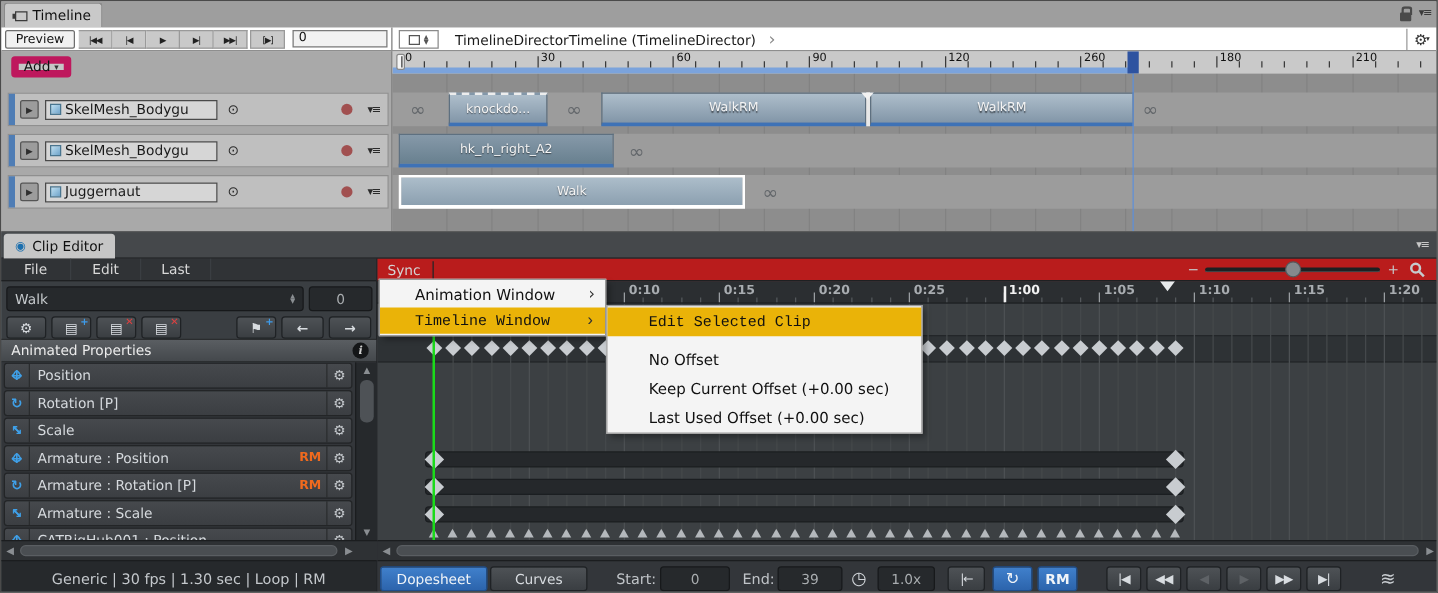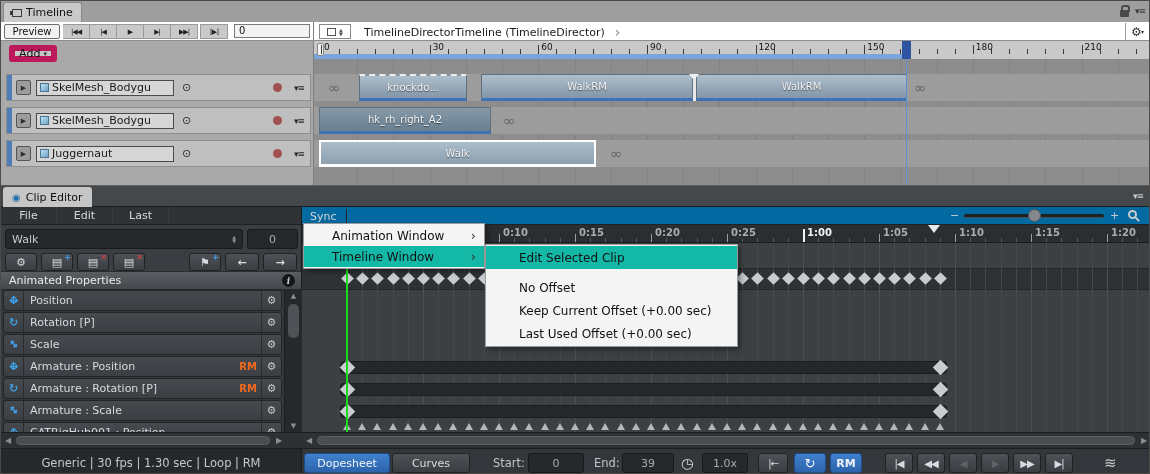--- a/index.html
+++ b/index.html
@@ -87,21 +87,21 @@
   .pgear{position:absolute;right:0;width:20px;height:100%;border-left:1px solid #2A2C2E;display:flex;align-items:center;justify-content:center;font-size:11px;color:#C4C8CC;}
   .prm{position:absolute;right:24px;font-size:10px;font-weight:bold;color:#F06A1E;}
   #props-vscroll{position:absolute;left:283px;top:83px;width:18px;height:142px;background:#26292C;border-left:1px solid #1B1D1F;}
   .vs-arrow{position:absolute;left:0;width:100%;height:12px;display:flex;align-items:center;justify-content:center;font-size:7px;color:#8A8E92;}
   .vs-thumb{position:absolute;left:3px;top:14px;width:11px;height:34px;background:#4E5256;border-radius:5px;}
   .hscroll{position:absolute;height:16px;background:#2E3134;border-top:1px solid #1B1D1F;}
   .hs-arrow{position:absolute;top:0;width:14px;height:100%;display:flex;align-items:center;justify-content:center;font-size:8px;color:#8A8E92;}
   .hs-thumb{position:absolute;top:3px;height:9px;background:#4A4E52;border-radius:5px;border:1px solid #5A5E62;}
   #ce-status{position:absolute;left:0;top:241px;width:100%;height:28px;background:#26292C;border-top:1px solid #1B1D1F;display:flex;align-items:center;justify-content:center;font-size:11.5px;color:#C4C8CC;}
   #ce-right{position:absolute;left:301px;top:0;width:849px;height:100%;}
-  #ce-syncbar{position:absolute;left:0;top:0;width:100%;height:18px;background:#0369a1;border-bottom:1px solid #1E2022;}
+  #ce-syncbar{position:absolute;left:0;top:0;width:100%;height:18px;background:#b91c1c;border-bottom:1px solid #1E2022;}
   #sync-label{position:absolute;left:8px;top:0;height:18px;display:flex;align-items:center;font-size:11px;color:#D4D4D4;}
   .sync-sep{position:absolute;left:44px;top:2px;width:1px;height:14px;background:#222426;}
   #project-name{position:absolute;left:54px;top:0;height:18px;display:flex;align-items:center;font-size:11px;color:#D4D4D4;}
   #zoom-minus{position:absolute;left:648px;top:2px;font-size:11px;color:#C6CACD;}
   #zoom-slider{position:absolute;left:662px;top:7px;width:140px;height:4px;background:#1E2022;border-radius:2px;border-bottom:1px solid #4A4E52;}
   #zoom-thumb{position:absolute;left:64px;top:-5px;width:13px;height:13px;border-radius:50%;background:#85898D;border:1px solid #55595D;}
   #zoom-plus{position:absolute;left:808px;top:2px;font-size:11px;color:#C6CACD;}
   .zoomglass{position:absolute;left:826px;top:3px;width:9px;height:9px;border:2px solid #C6CACD;border-radius:50%;}
   .zoomglass::after{content:'';position:absolute;width:6px;height:2px;background:#C6CACD;transform:rotate(45deg);right:-5px;bottom:-3px;}
   #ce-ruler{position:absolute;left:0;top:18px;width:100%;height:18px;background:#2B2E31;border-bottom:1px solid #1A1C1E;overflow:hidden;}
@@ -127,21 +127,21 @@
   .bb-label{position:absolute;top:0;height:28px;display:flex;align-items:center;font-size:11.5px;color:#C0C4C8;}
   .tglyph{font-size:10px;letter-spacing:-1px;}
   .tglyph.dis{color:#5E6266;}
   .clockicon{font-size:14px;color:#D0D4D8;}
   .layersicon{font-size:15px;color:#C8CCD0;letter-spacing:-1px;}
 
   
   .ctxmenu{position:absolute;background:#F4F4F4;border:1px solid #9A9A9A;box-shadow:3px 3px 5px rgba(0,0,0,.35);z-index:20;padding:1px 0;}
   .ctx-item{height:21px;display:flex;align-items:center;padding-left:28px;font-size:12px;color:#111;position:relative;}
   .ctx-item .arrow{position:absolute;right:8px;font-size:13px;color:#333;}
-  .hl{background:#14b8a6;}
+  .hl{background:#eab308;font-family:Liberation Mono, monospace;}
   .sub-item{height:23px;display:flex;align-items:center;padding-left:33px;font-size:12px;color:#111;}
   .sub-gap{height:7px;}
 </style>
 </head>
 <body>
 
 <div id="window">
 
   <div id="tl-panel">
     <div id="tl-tabstrip">
@@ -276,21 +276,21 @@
             <div class="tl-tick" style="left: 749.408px; height: 5px;"></div>
             <div class="tl-tick" style="left: 767.515px; height: 9px;"></div>
             <div class="tl-tick" style="left: 785.622px; height: 5px;"></div>
             <div class="tl-tick" style="left: 803.73px; height: 5px;"></div>
             <div class="tl-tick" style="left: 821.837px; height: 5px;"></div>
             <div class="tl-rlabel" style="left: 10px;">0</div>
             <div class="tl-rlabel" style="left: 118.645px;">30</div>
             <div class="tl-rlabel" style="left: 227.29px;">60</div>
             <div class="tl-rlabel" style="left: 335.935px;">90</div>
             <div class="tl-rlabel" style="left: 444.58px;">120</div>
-            <div class="tl-rlabel" style="left: 553.225px;">150</div>
+            <div class="tl-rlabel" style="left: 553.225px;">260</div>
             <div class="tl-rlabel" style="left: 661.87px;">180</div>
             <div class="tl-rlabel" style="left: 770.515px;">210</div>
           </div>
         <div id="tl-lanes">
           <div class="tl-endline"></div>
         <div class="tl-grid" style="left: 43.215px;"></div>
             <div class="tl-grid" style="left: 79.43px;"></div>
             <div class="tl-grid" style="left: 115.645px;"></div>
             <div class="tl-grid" style="left: 151.86px;"></div>
             <div class="tl-grid" style="left: 188.075px;"></div>
@@ -312,21 +312,21 @@
             <div class="tl-grid" style="left: 767.515px;"></div>
             <div class="tl-grid" style="left: 803.73px;"></div>
             <div class="tl-rowstrip" style="top: 15px;"></div>
             <div class="tl-rowstrip" style="top: 48px;"></div>
             <div class="tl-rowstrip" style="top: 81px;"></div>
             <div class="loopicon" style="left: 14px; top: 15px;">∞</div>
             <div class="loopicon" style="left: 139px; top: 15px;">∞</div>
             <div class="loopicon" style="left: 600px; top: 15px;">∞</div>
             <div class="loopicon" style="left: 189px; top: 48px;">∞</div>
             <div class="loopicon" style="left: 296px; top: 81px;">∞</div>
-            <div class="clip dashed" style="left: 45px; top: 15px; width: 108px;">
+            <div class="clip dashed" style="left: 45px; top: 15px; width: 79px;">
               <span>knockdo...</span>
             </div>
             <div class="clip normal" style="left: 167px; top: 15px; width: 212px;">
               <span>WalkRM</span>
             </div>
             <div class="clip normal" style="left: 382px; top: 15px; width: 211px;">
               <span>WalkRM</span>
             </div>
             <div class="clip dark" style="left: 5px; top: 48px; width: 172px;">
               <span>hk_rh_right_A2</span>

